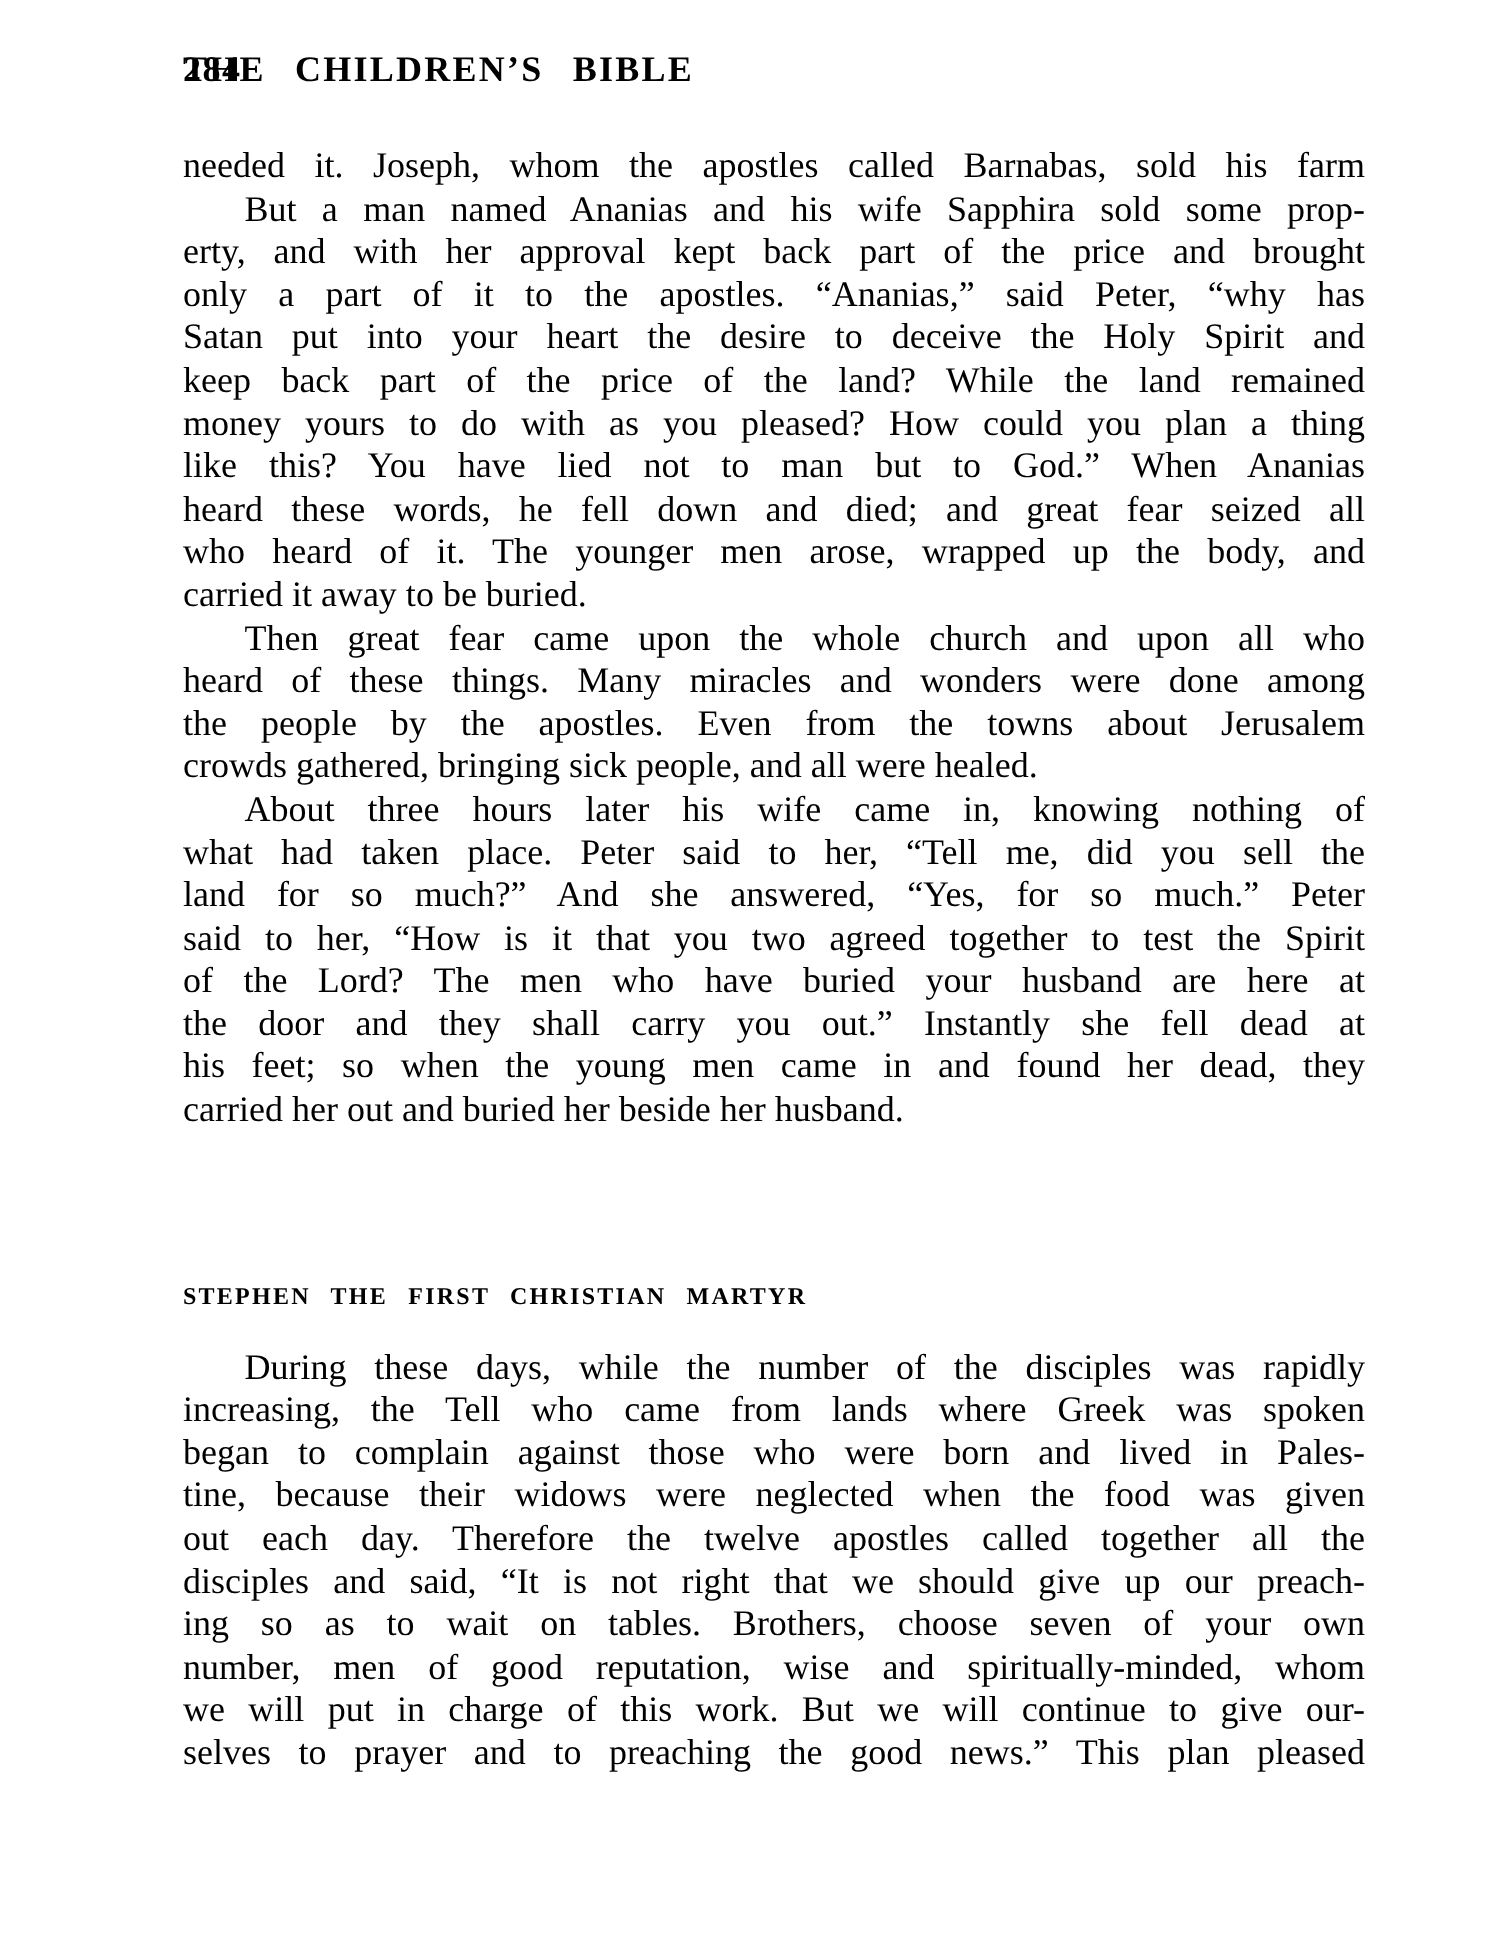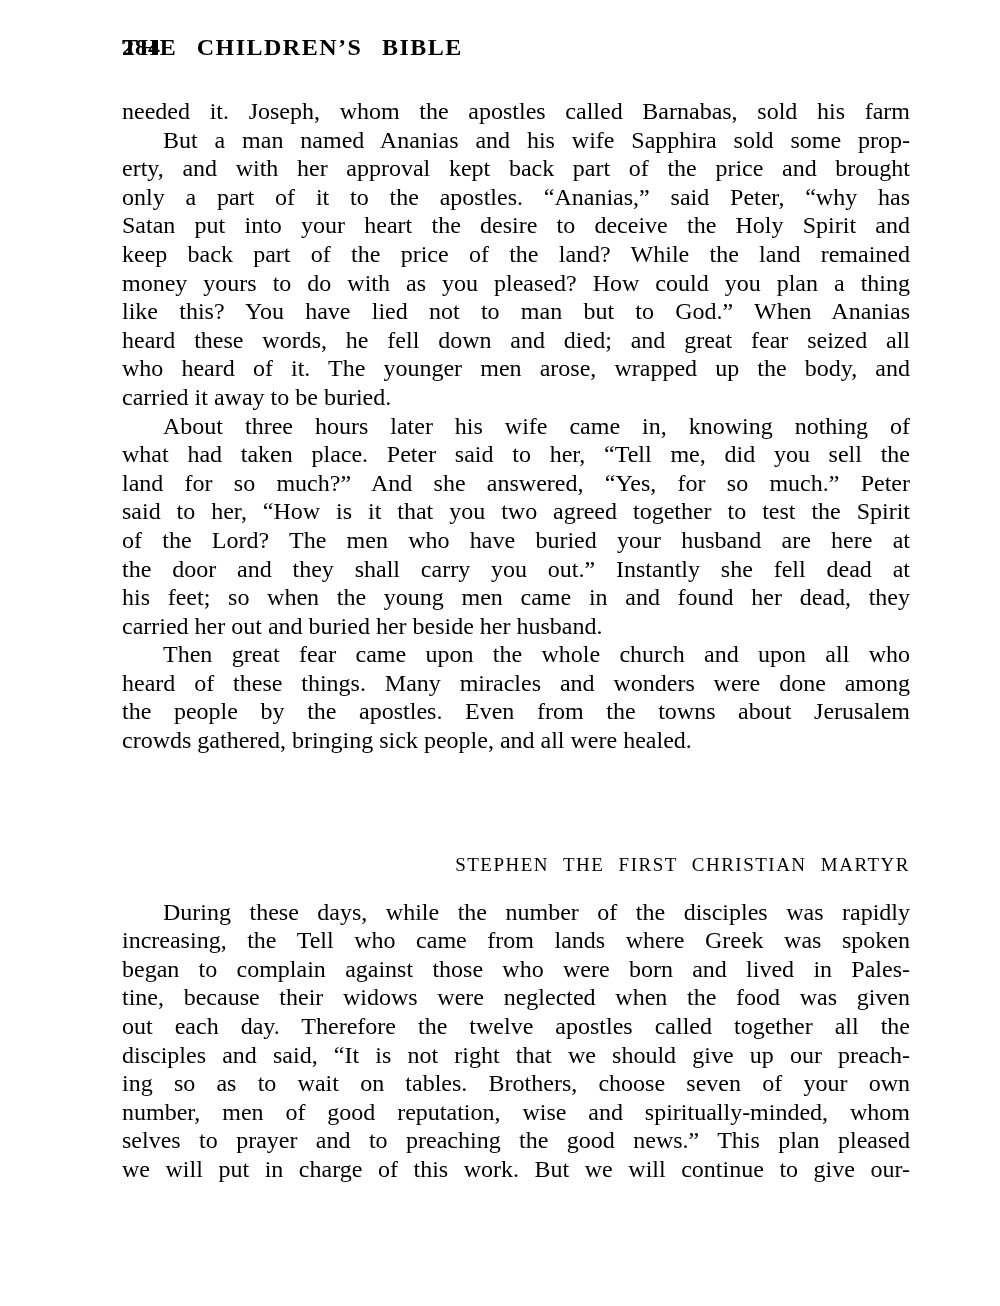--- a/index.html
+++ b/index.html
@@ -53,23 +53,23 @@
   }
   .line.last {
     text-align-last: left;
   }
   .line.indent {
     text-indent: 41px;
   }
   .section-heading {
     margin-top: 96px;
     margin-bottom: 19px;
-    text-align: right;
-    font-size: 19px;
-    font-weight: normal;
+    text-align: left;
+    font-size: 16px;
+    font-weight: bold;
     letter-spacing: 1.5px;
     word-spacing: 8px;
     line-height: 28px;
   }
 </style>
 </head>
 <body>
 
 <div class="page">
 
@@ -91,46 +91,46 @@
       <div class="line">Satan put into your heart the desire to deceive the Holy Spirit and</div>
       <div class="line">keep back part of the price of the land?  While the land remained</div>
       <div class="line">money yours to do with as you pleased?  How could you plan a thing</div>
       <div class="line">like this?  You have lied not to man but to God.”  When Ananias</div>
       <div class="line">heard these words, he fell down and died;  and great fear seized all</div>
       <div class="line">who heard of it.  The younger men arose, wrapped up the body, and</div>
       <div class="line last">carried it away to be buried.</div>
     </div>
 
     <div class="paragraph">
+      <div class="line indent">Then great fear came upon the whole church and upon all who</div>
+      <div class="line">heard of these things.  Many miracles and wonders were done among</div>
+      <div class="line">the people by the apostles.  Even from the towns about Jerusalem</div>
+      <div class="line last">crowds gathered, bringing sick people, and all were healed.</div>
+    </div>
+
+    <div class="paragraph">
       <div class="line indent">About three hours later his wife came in, knowing nothing of</div>
       <div class="line">what had taken place.  Peter said to her, “Tell me, did you sell the</div>
       <div class="line">land for so much?”  And she answered, “Yes, for so much.”  Peter</div>
       <div class="line">said to her, “How is it that you two agreed together to test the Spirit</div>
       <div class="line">of the Lord?  The men who have buried your husband are here at</div>
       <div class="line">the door and they shall carry you out.”  Instantly she fell dead at</div>
       <div class="line">his feet;  so when the young men came in and found her dead, they</div>
       <div class="line last">carried her out and buried her beside her husband.</div>
-    </div>
-
-    <div class="paragraph">
-      <div class="line indent">Then great fear came upon the whole church and upon all who</div>
-      <div class="line">heard of these things.  Many miracles and wonders were done among</div>
-      <div class="line">the people by the apostles.  Even from the towns about Jerusalem</div>
-      <div class="line last">crowds gathered, bringing sick people, and all were healed.</div>
     </div>
 
     <h2 class="section-heading">STEPHEN THE FIRST CHRISTIAN MARTYR</h2>
 
     <div class="paragraph">
       <div class="line indent">During these days, while the number of the disciples was rapidly</div>
       <div class="line">increasing, the Tell who came from lands where Greek was spoken</div>
       <div class="line">began to complain against those who were born and lived in Pales-</div>
       <div class="line">tine, because their widows were neglected when the food was given</div>
       <div class="line">out each day.  Therefore the twelve apostles called together all the</div>
       <div class="line">disciples and said, “It is not right that we should give up our preach-</div>
       <div class="line">ing so as to wait on tables.  Brothers, choose seven of your own</div>
       <div class="line">number, men of good reputation, wise and spiritually-minded, whom</div>
+      <div class="line">we will put in charge of this work.  But we will continue to give our-</div>
       <div class="line">selves to prayer and to preaching the good news.”  This plan pleased</div>
-      <div class="line">we will put in charge of this work.  But we will continue to give our-</div>
     </div>
 
   </main>
 </div>
 
 </body></html>

